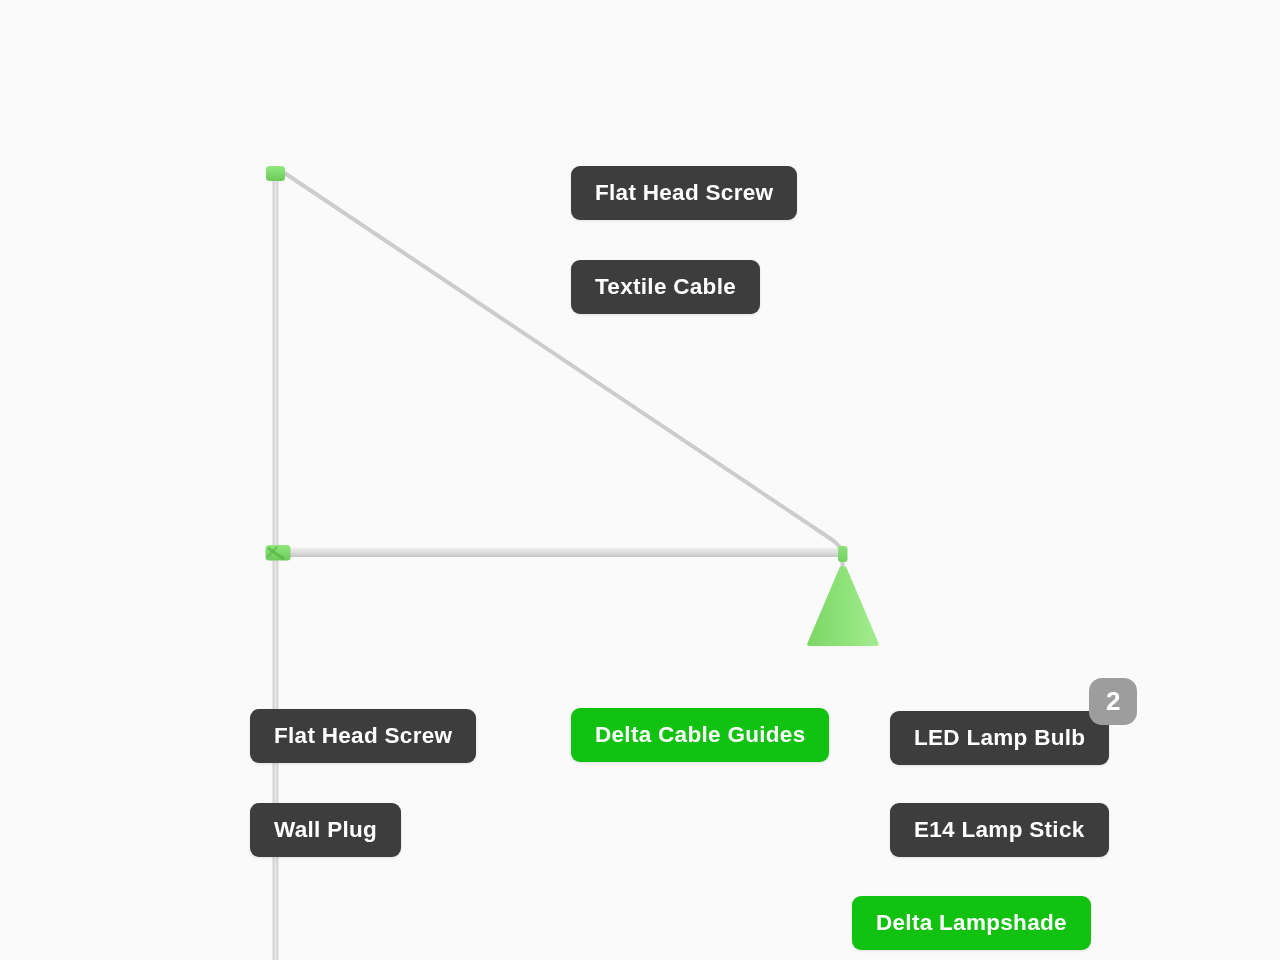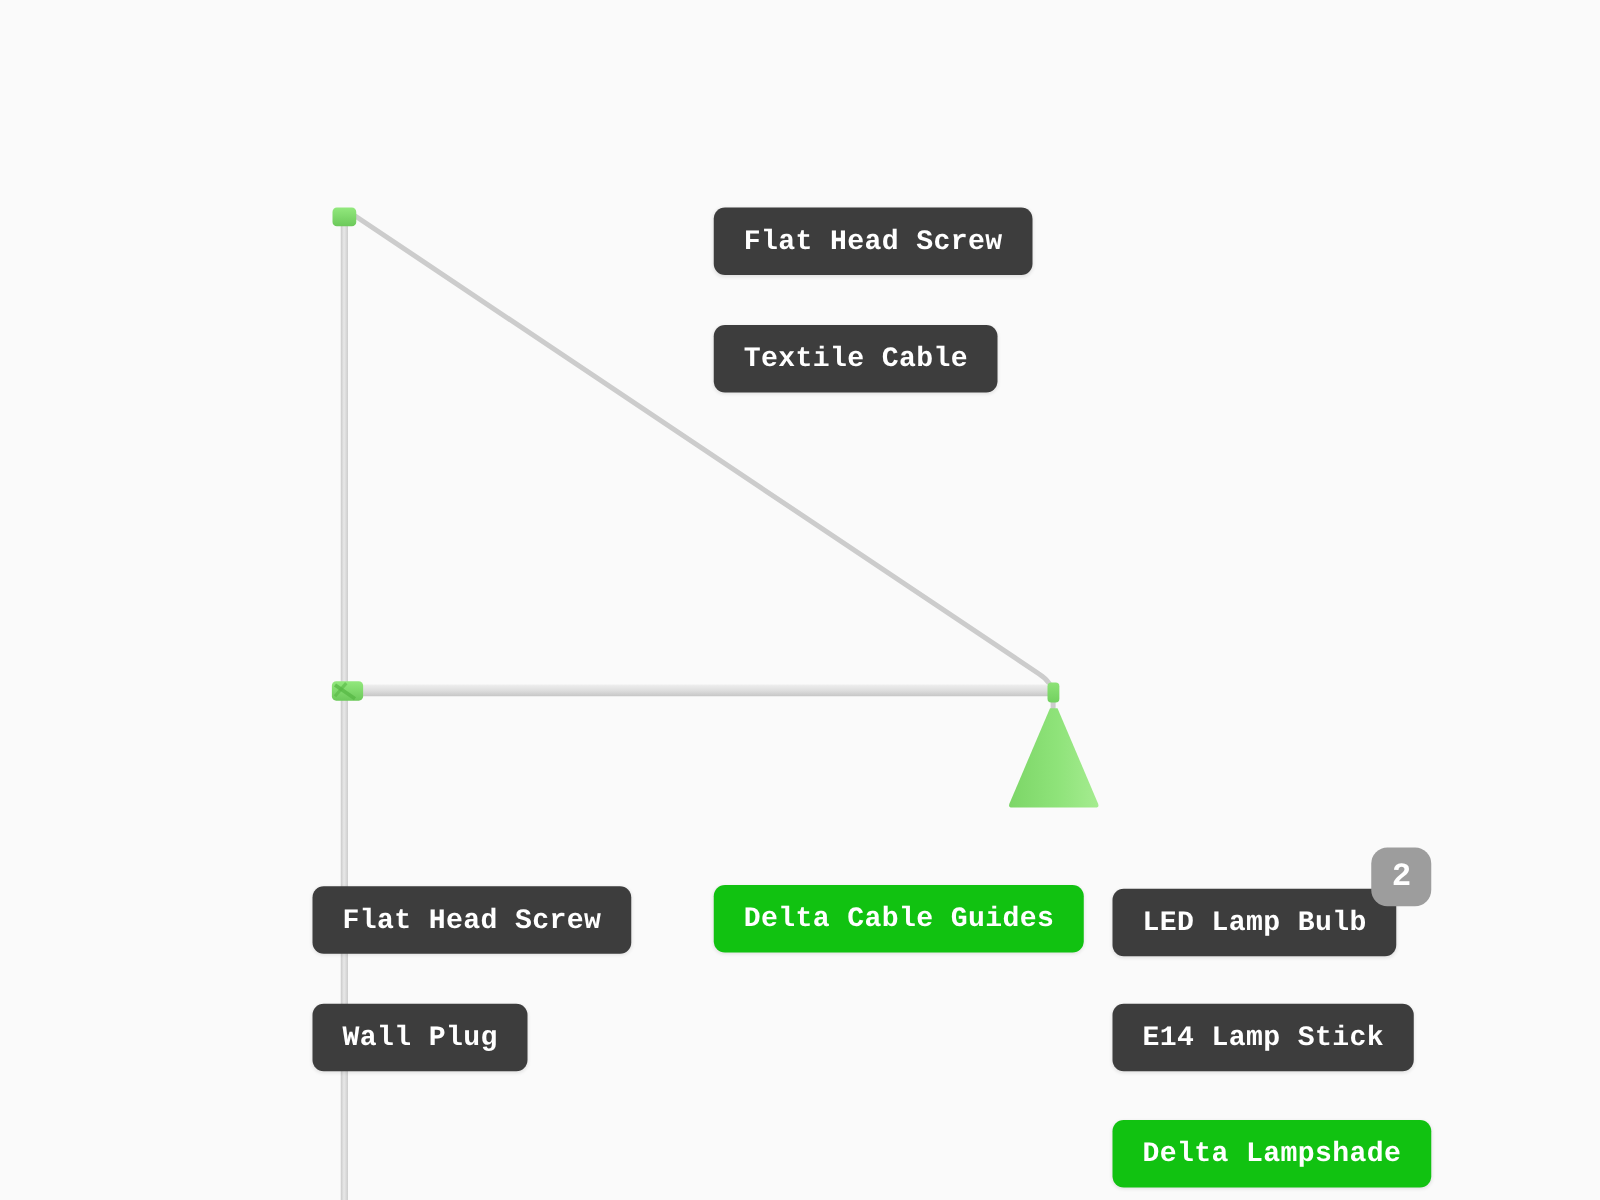--- a/index.html
+++ b/index.html
@@ -15,21 +15,20 @@
   html, body { width: 1280px; height: 960px; }
   body {
     background: var(--background);
     font-family: "Liberation Sans", sans-serif;
     overflow: hidden;
   }
   .stage {
     position: relative;
     width: 1110px;
     height: 960px;
-    font-family: Liberation Mono, monospace;
   }
   .scene-svg {
     position: absolute;
     left: 0; top: 0;
     width: 1280px; height: 960px;
   }
   .chip {
     position: absolute;
     height: 54px;
     line-height: 54px;
@@ -122,16 +121,16 @@
 
   <div class="chip dark" style="left:250px; top:803px">Wall Plug</div>
 
   <div class="chip dark" style="left:890px; top:711px">
     <span>LED Lamp Bulb</span>
     <span class="badge">2</span>
   </div>
 
   <div class="chip dark" style="left:890px; top:803px">E14 Lamp Stick</div>
 
-  <div class="chip green" style="left:890px; top:896px">Delta Lampshade</div>
+  <div class="chip green" style="left:852px; top:896px">Delta Lampshade</div>
 
 
 </div>
 
 </body></html>

